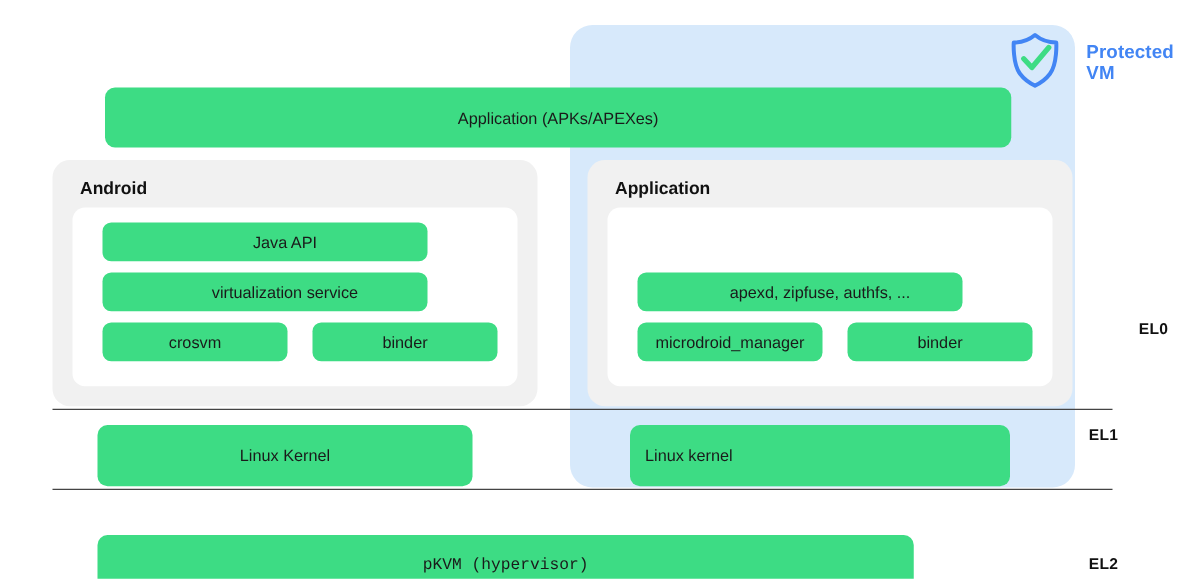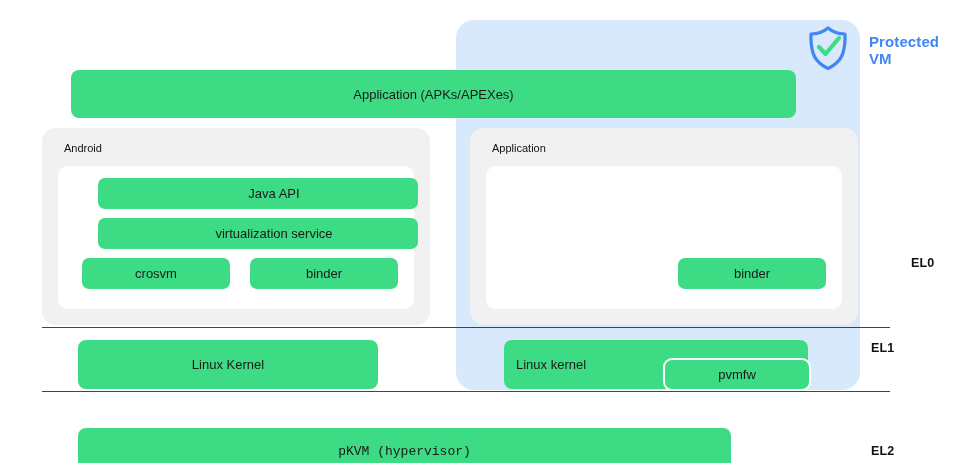--- a/index.html
+++ b/index.html
@@ -57,50 +57,50 @@
     font-size: 13px;
     color: #1a1a1a;
     white-space: nowrap;
   }
   .gbox.left-text {
     justify-content: flex-start;
     padding-left: 12px;
   }
 
   
-  .app-bar { left: 71px; top: 70px; width: 725px; height: 48px; border-radius: 8px; }
+  .app-bar { left: 84px; top: 70px; width: 725px; height: 48px; border-radius: 8px; }
 
   
   .os-panel {
     position: absolute;
     background: #f1f1f1;
     border-radius: 14px;
   }
   .os-panel.android   { left: 42px;  top: 128px; width: 388px; height: 197px; }
   .os-panel.microdroid{ left: 470px; top: 128px; width: 388px; height: 197px; }
   .os-title {
     position: absolute;
     top: 14px;
     left: 22px;
-    font-size: 11px;
-    font-weight: normal;
+    font-size: 14px;
+    font-weight: bold;
     color: #111111;
   }
   .inner-white {
     position: absolute;
     left: 16px;
     top: 38px;
     width: 356px;
     height: 143px;
     background: #ffffff;
     border-radius: 10px;
   }
 
   
-  .row-full  { left: 56px; width: 320px; height: 31px; padding-left: 32px; }
+  .row-full  { left: 40px; width: 260px; height: 31px; padding-left: 32px; }
   .row-half-l{ left: 40px; width: 148px; height: 31px; }
   .row-half-r{ left: 208px; width: 148px; height: 31px; }
   .r1 { top: 50px; }
   .r2 { top: 90px; }
   .r3 { top: 130px; }
 
   
   .divider {
     position: absolute;
     left: 42px;
@@ -162,29 +162,30 @@
     <div class="inner-white"></div>
     <div class="gbox row-full r1">Java API</div>
     <div class="gbox row-full r2">virtualization service</div>
     <div class="gbox row-half-l r3">crosvm</div>
     <div class="gbox row-half-r r3">binder</div>
   </div>
 
   <div class="os-panel microdroid">
     <div class="os-title">Application</div>
     <div class="inner-white"></div>
+    <div class="gbox row-full r2">apexd, zipfuse, authfs, ...</div>
+    <div class="gbox row-half-l r3">microdroid_manager</div>
     <div class="gbox row-half-r r3">binder</div>
   </div>
 
   <div class="divider d1"></div>
   <div class="divider d2"></div>
 
   <div class="gbox kernel-left">Linux Kernel</div>
   <div class="gbox kernel-right left-text">Linux kernel</div>
-  <div class="gbox pvmfw-box">pvmfw</div>
 
   <div class="gbox hyp-bar">pKVM (hypervisor)</div>
 
   <div class="el-label el0">EL0</div>
   <div class="el-label el1">EL1</div>
   <div class="el-label el2">EL2</div>
 
 </div>
 
 </body></html>

